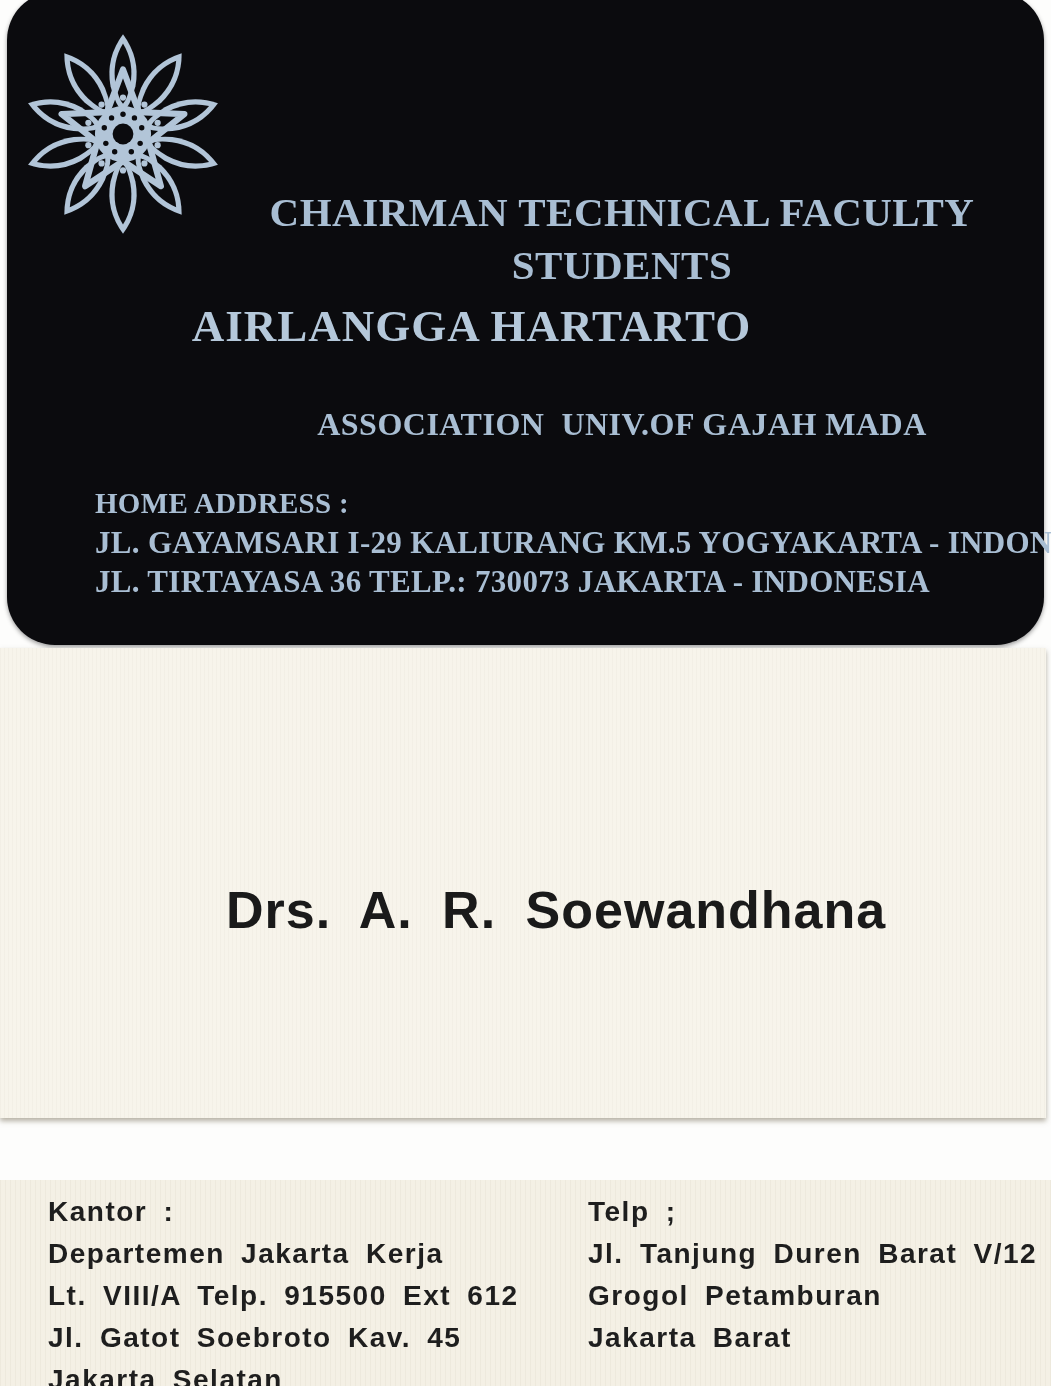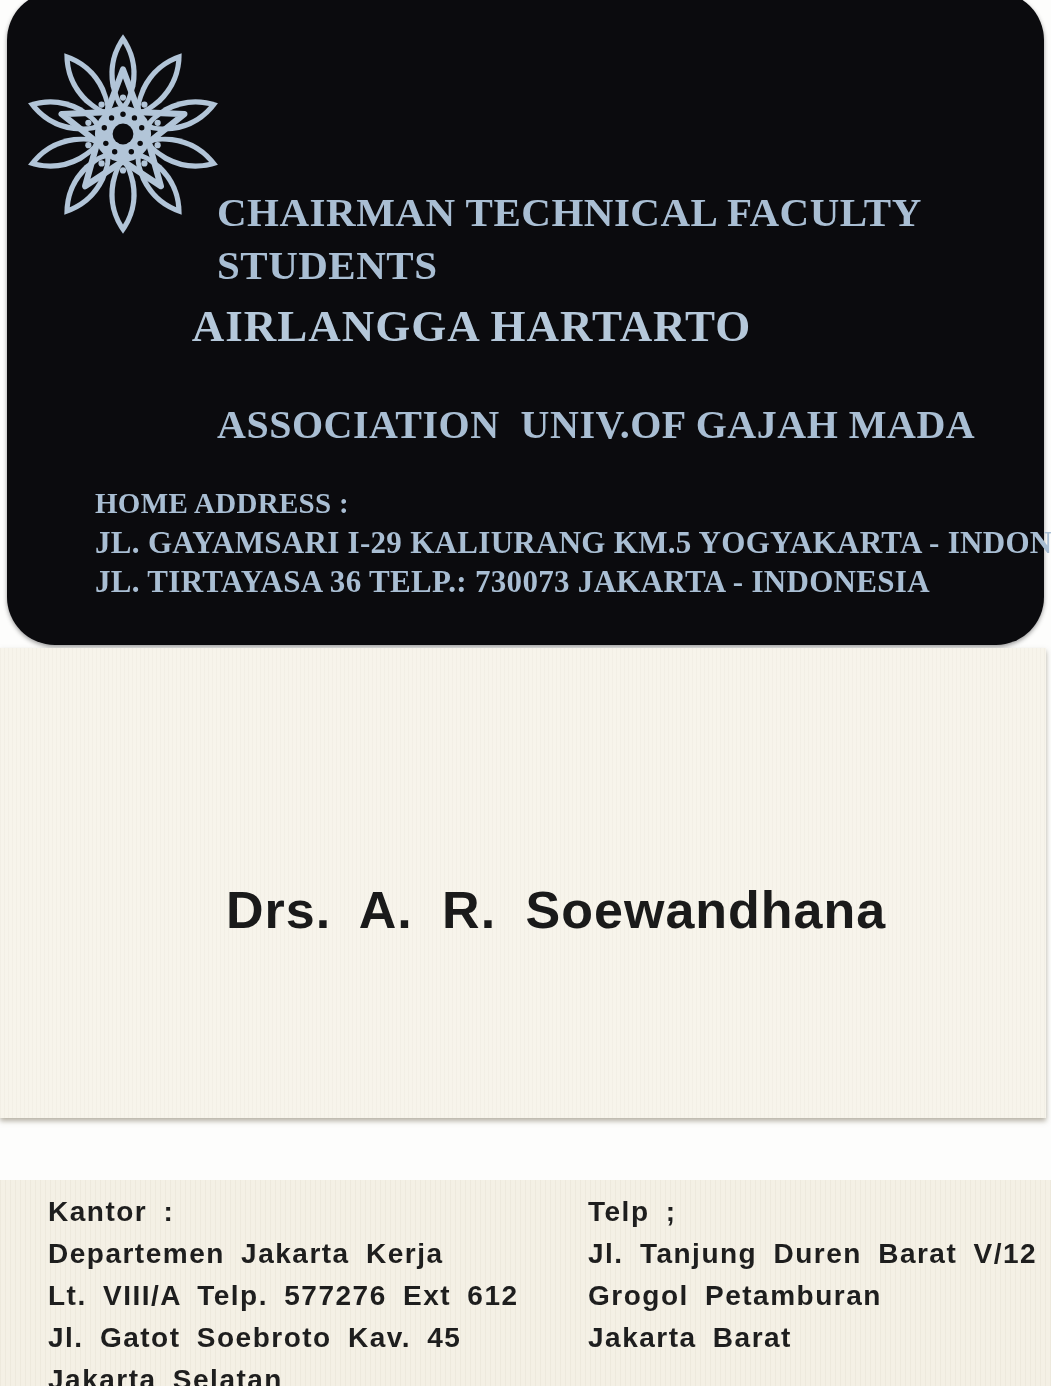--- a/index.html
+++ b/index.html
@@ -14,25 +14,26 @@
   .black-card{
     position:absolute;left:7px;top:-8px;width:1037px;height:653px;
     background:#0b0b0e;
     border-radius:48px;
     box-shadow:0 2px 4px rgba(40,40,40,.45);
   }
   .black-card *{color:#a9bed3;}
   .ugm-logo{position:absolute;left:12px;top:36px;width:208px;height:212px;}
   .bc-header{
     position:absolute;left:210px;top:88px;width:810px;
+    text-align:center;
     font-family:"Liberation Serif",serif;font-weight:bold;
     font-size:41px;line-height:53px;letter-spacing:.5px;
     white-space:pre-wrap;
   }
-  .bc-header .line2{font-size:40px;}
+  .bc-header .line2{font-size:32px;}
   .bc-name{
     position:absolute;left:0;top:308px;width:929px;text-align:center;
     font-family:"Liberation Serif",serif;font-weight:bold;
     font-size:45px;letter-spacing:1px;color:#b5c8da;
   }
   .bc-address{
     position:absolute;left:88px;top:492px;
     font-family:"Liberation Serif",serif;font-weight:bold;
     font-size:31px;line-height:39px;letter-spacing:.3px;
     white-space:nowrap;
@@ -140,21 +141,21 @@
 
   <div class="name-card">
     <div class="nc-name">Drs. A. R. Soewandhana</div>
   </div>
 
   <div class="lower-paper">
 
     <div class="col col-office">
       <div>Kantor :</div>
       <div>Departemen Jakarta Kerja</div>
-      <div>Lt. VIII/A Telp. 577276 Ext 612</div>
+      <div>Lt. VIII/A Telp. 915500 Ext 612</div>
       <div>Jl. Gatot Soebroto Kav. 45</div>
       <div>Jakarta Selatan</div>
     </div>
 
     <div class="col col-home">
       <div>Telp ;</div>
       <div>Jl. Tanjung Duren Barat V/12</div>
       <div>Grogol Petamburan</div>
       <div>Jakarta Barat</div>
     </div>

